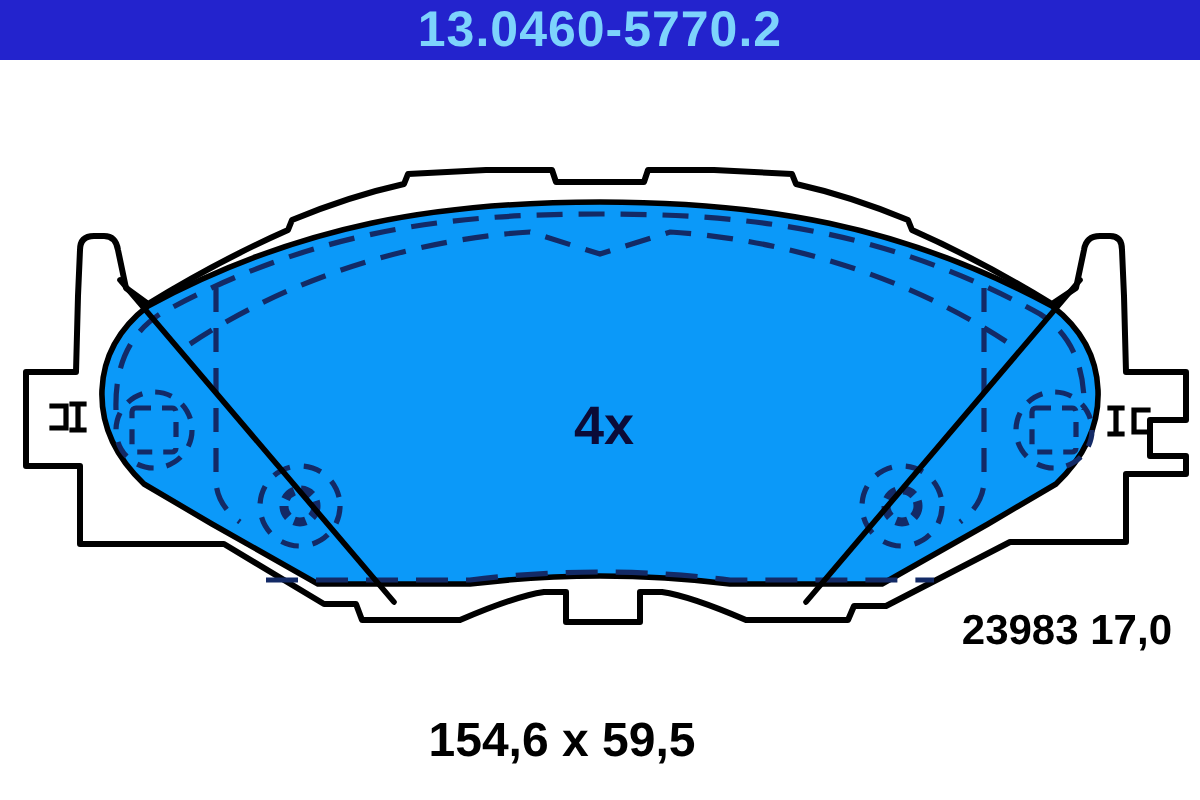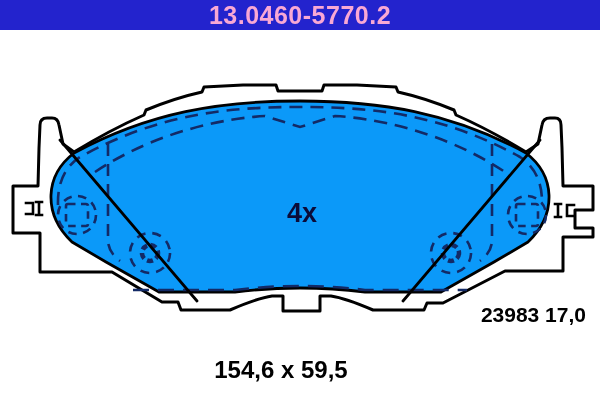--- a/index.html
+++ b/index.html
@@ -1,20 +1,20 @@
 <!DOCTYPE html>
 <html><head>
 <meta charset="utf-8">
 <style>
   html,body{margin:0;padding:0;background:#ffffff;width:600px;height:400px;overflow:hidden;}
   body{font-family:"Liberation Sans", sans-serif;}
   .page{position:relative;width:600px;height:400px;background:#fff;}
   .header-bar{
     position:absolute;top:0;left:0;width:600px;height:30px;
-    background:#2323CD;color:#f9a8d4;
+    background:#2323CD;color:#7dd3fc;
     display:flex;align-items:center;justify-content:center;gap:30px;
     font-weight:bold;font-size:25px;letter-spacing:0.5px;
   }
   .drawing-wrap{position:absolute;top:30px;left:0;width:600px;height:370px;}
   svg{display:block;}
   text{font-family:"Liberation Sans", sans-serif;}
 </style>
 </head>
 <body>
 

